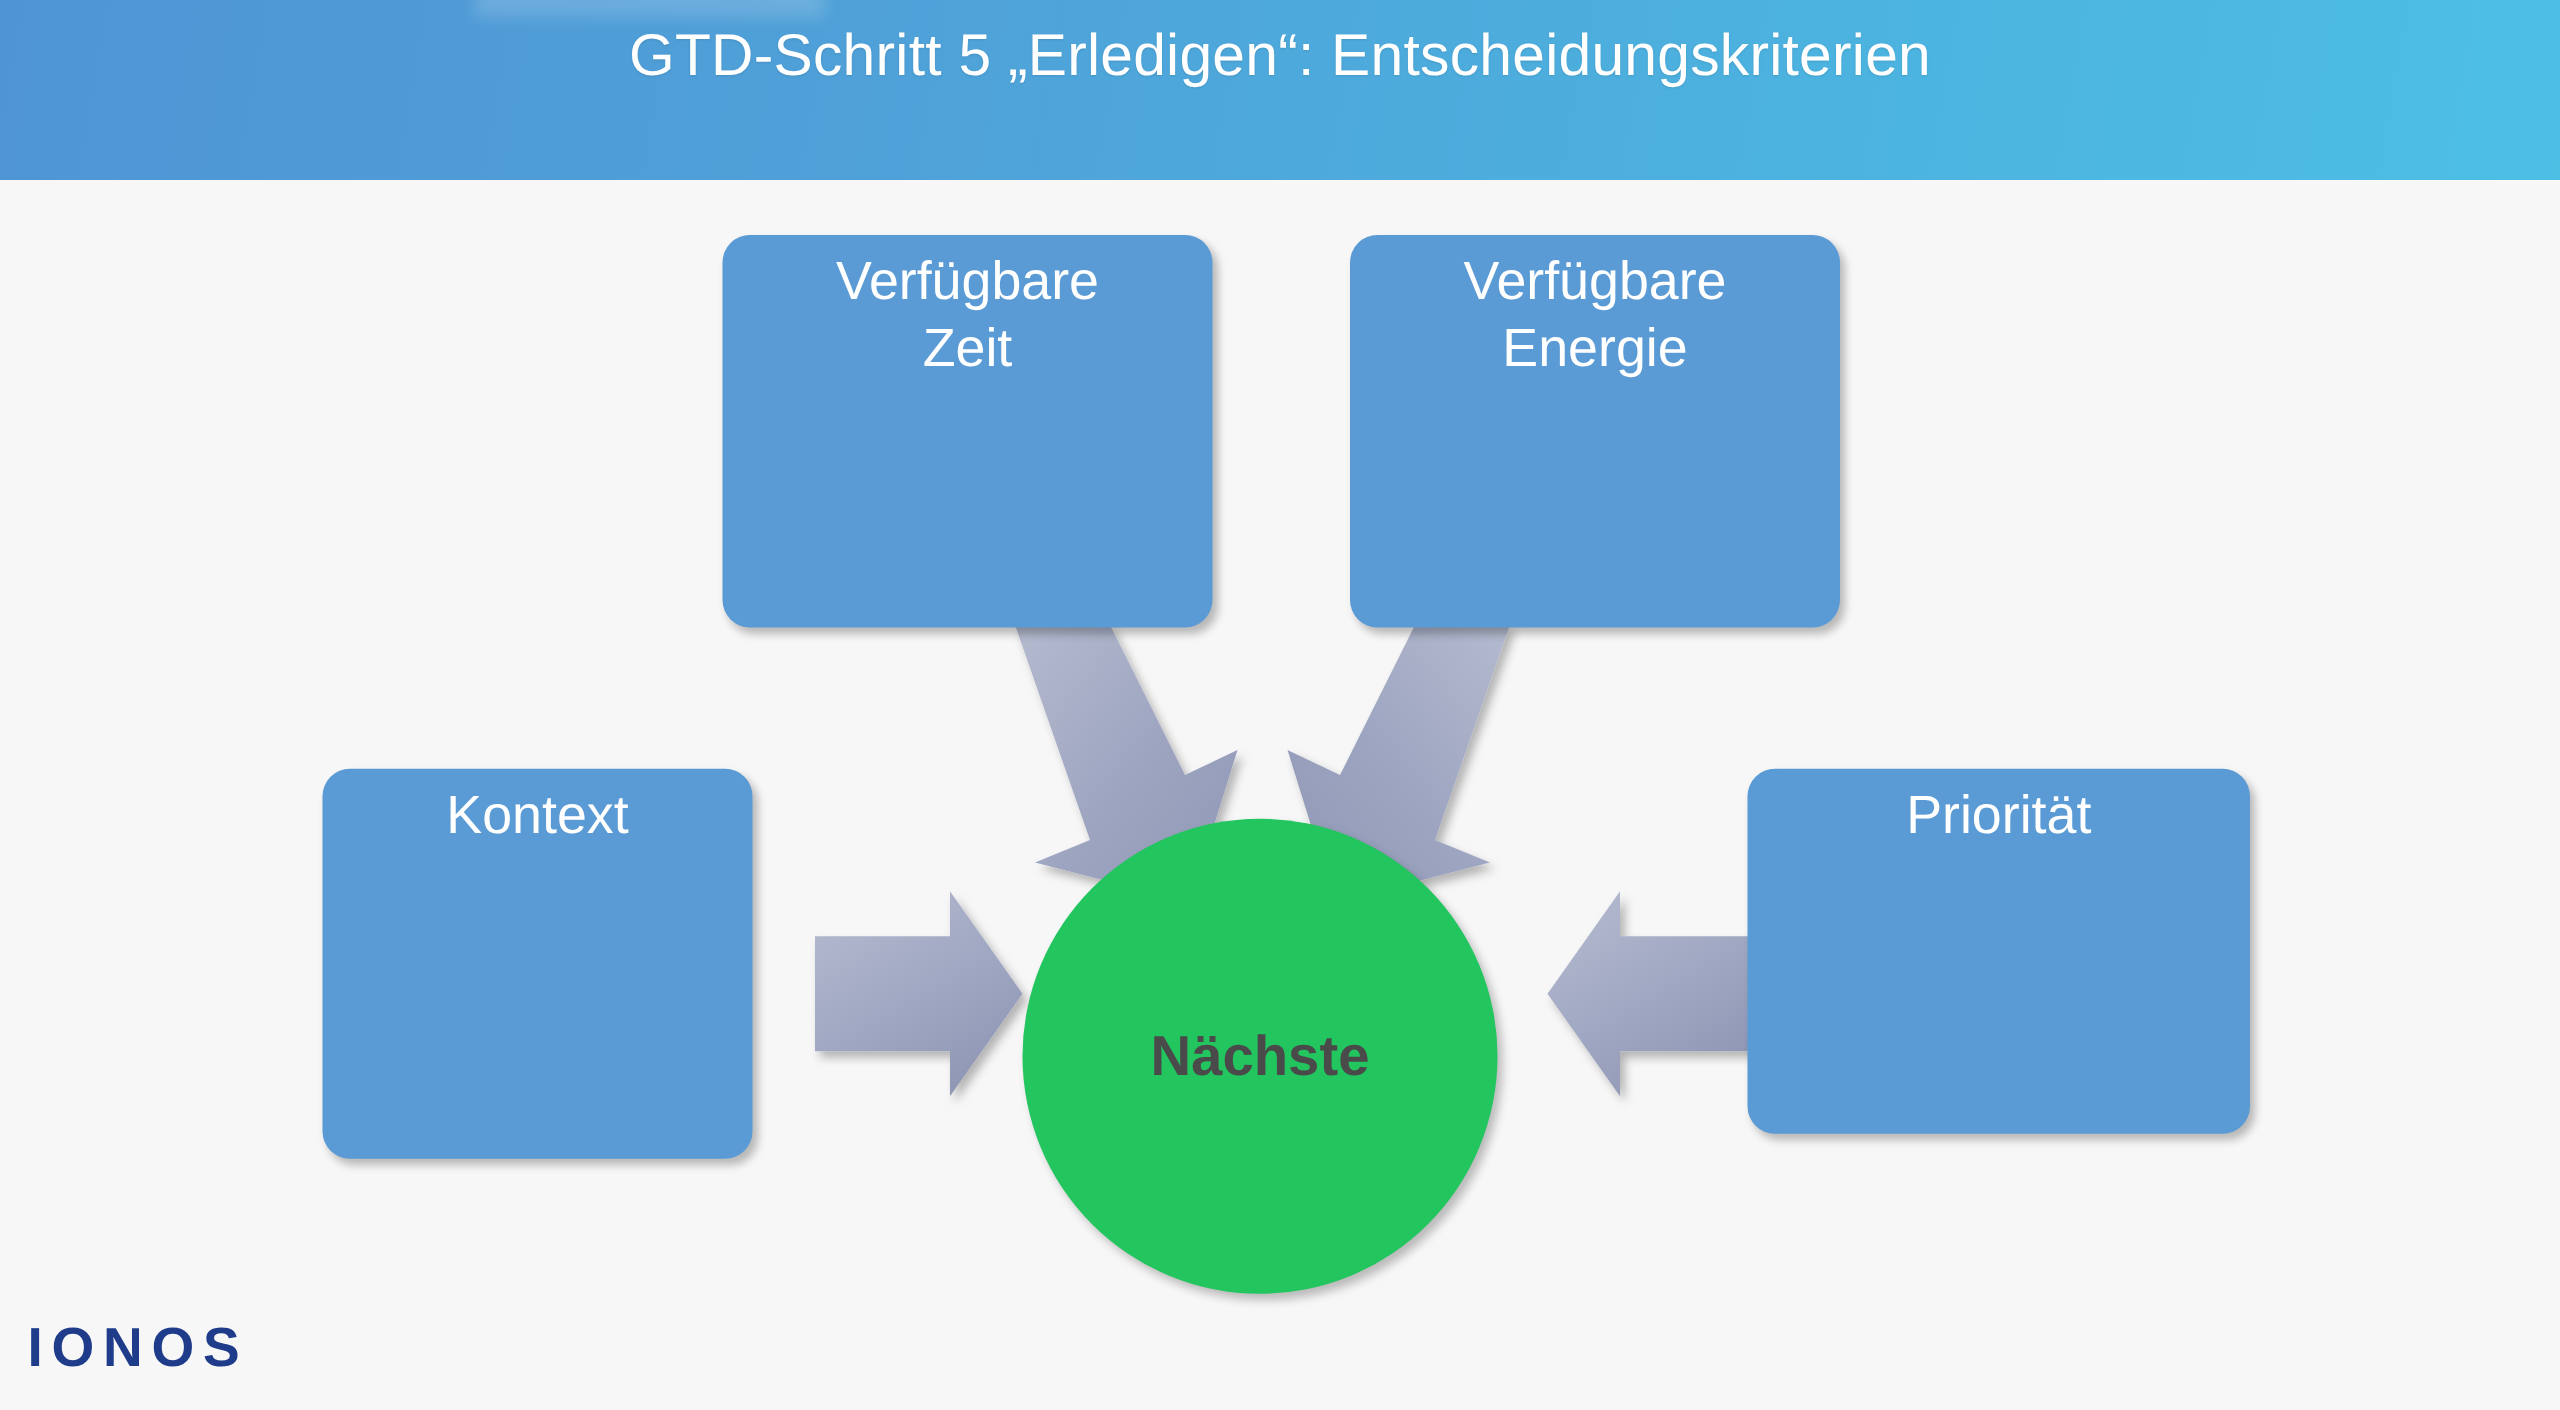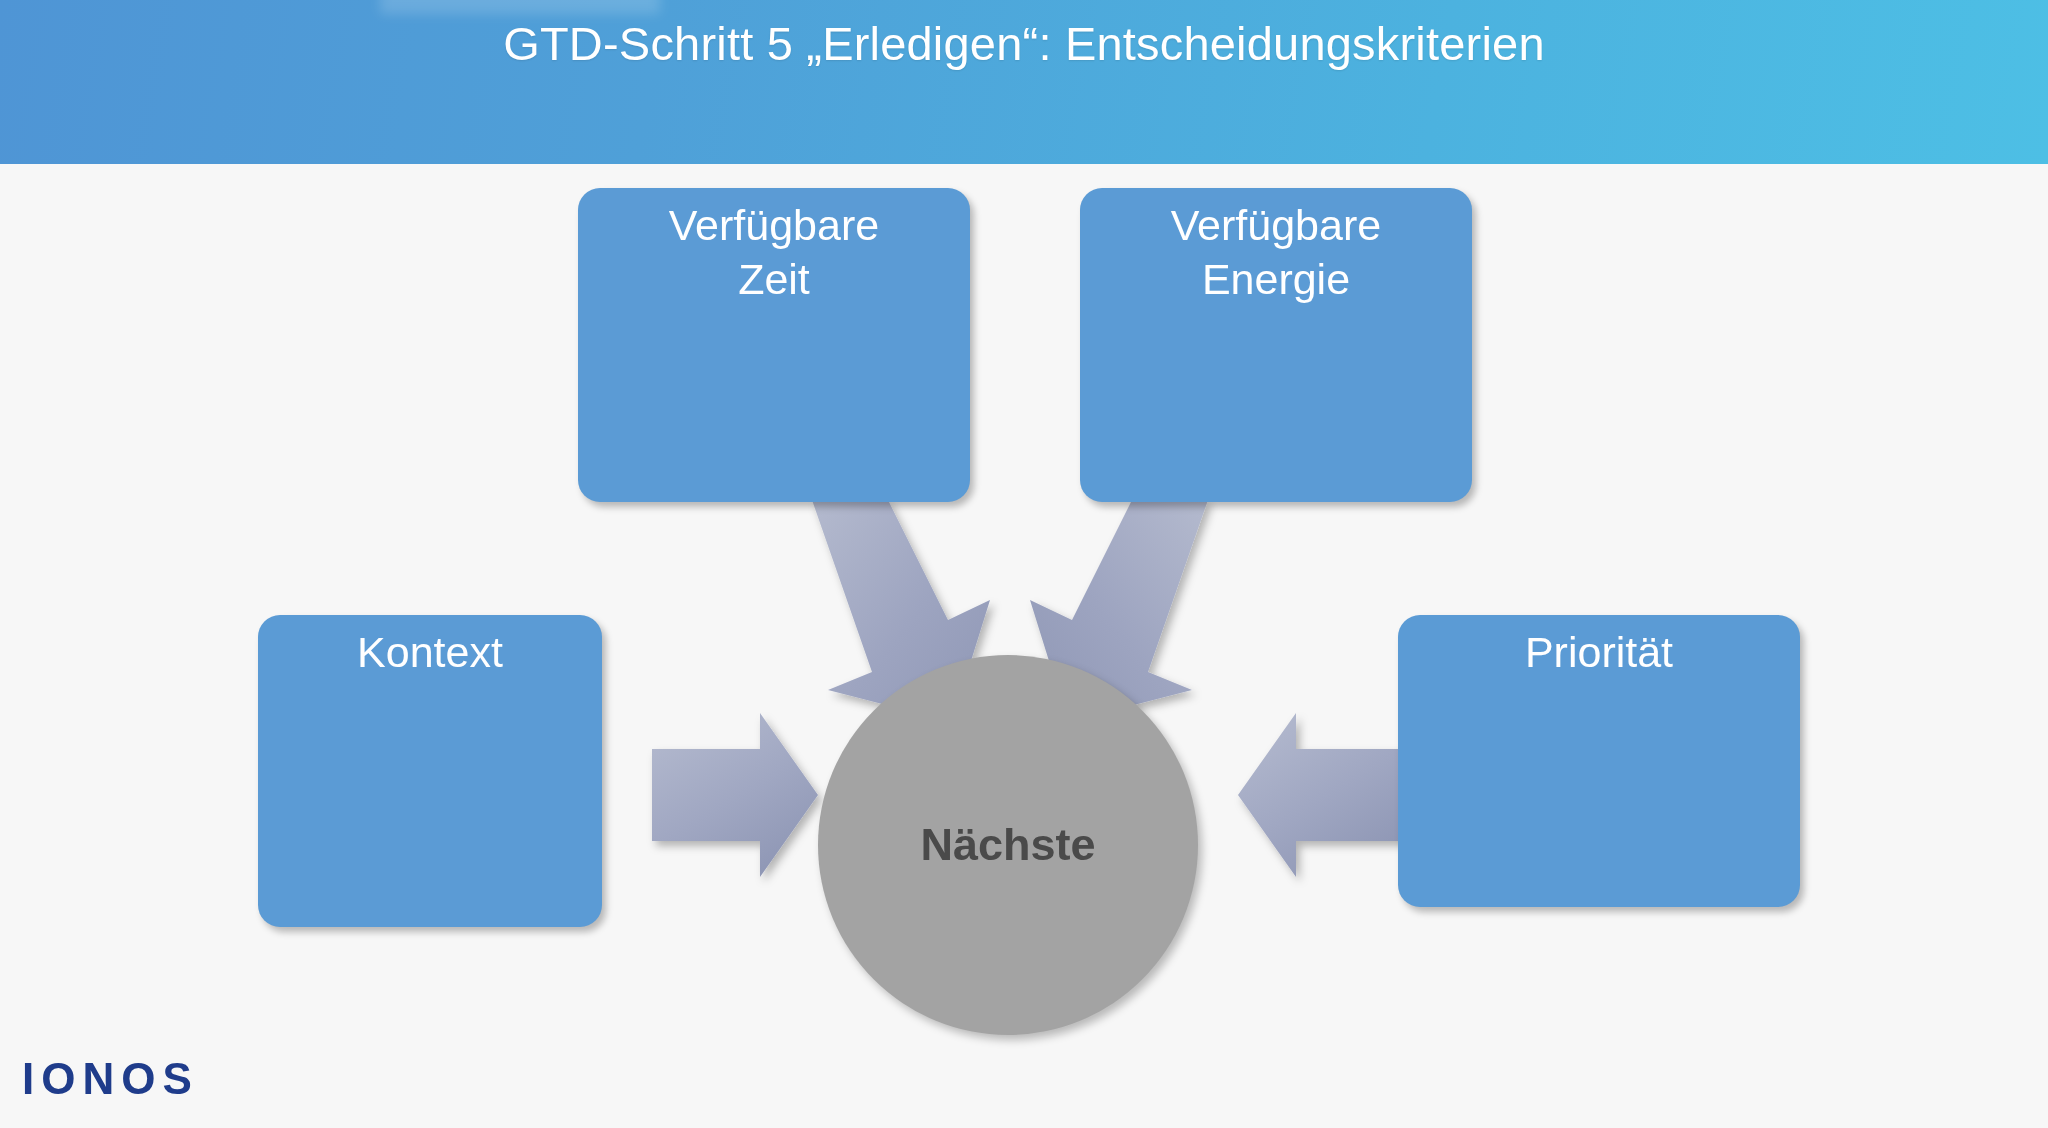--- a/index.html
+++ b/index.html
@@ -13,21 +13,21 @@
 
   #slide {
     position:relative;
     width:2048px; height:1128px;
     background:#F7F7F7;
   }
 
   
   #header {
     position:absolute; left:0; top:0;
-    width:2048px; height:164px;
+    width:2048px; height:144px;
     background:linear-gradient(100deg, #4F95D5 0%, #4FA0D8 32%, #4CB2DF 70%, #4DBFE5 100%);
     overflow:hidden;
     text-decoration:underline;
   }
   #header-sheen {
     position:absolute; left:380px; top:-30px;
     width:280px; height:44px;
     background:rgba(255,255,255,0.16);
     filter:blur(6px);
   }
@@ -67,21 +67,21 @@
   #box-prio    { left:1398px; top:615px; width:402px; height:292px; }
 
   .node-box .line2 { display:block; }
 
   
   #circle-center {
     position:absolute;
     left:818px; top:655px;
     width:380px; height:380px;
     border-radius:50%;
-    background:#a3a3a3;
+    background:#22c55e;
     display:flex;
     flex-direction:row;
     align-items:center;
     justify-content:center;
     text-align:center;
     color:#4A4A4A;
     font-size:45px;
     font-weight:bold;
     line-height:1.3;
     box-shadow:4px 5px 8px rgba(0,0,0,0.25);

